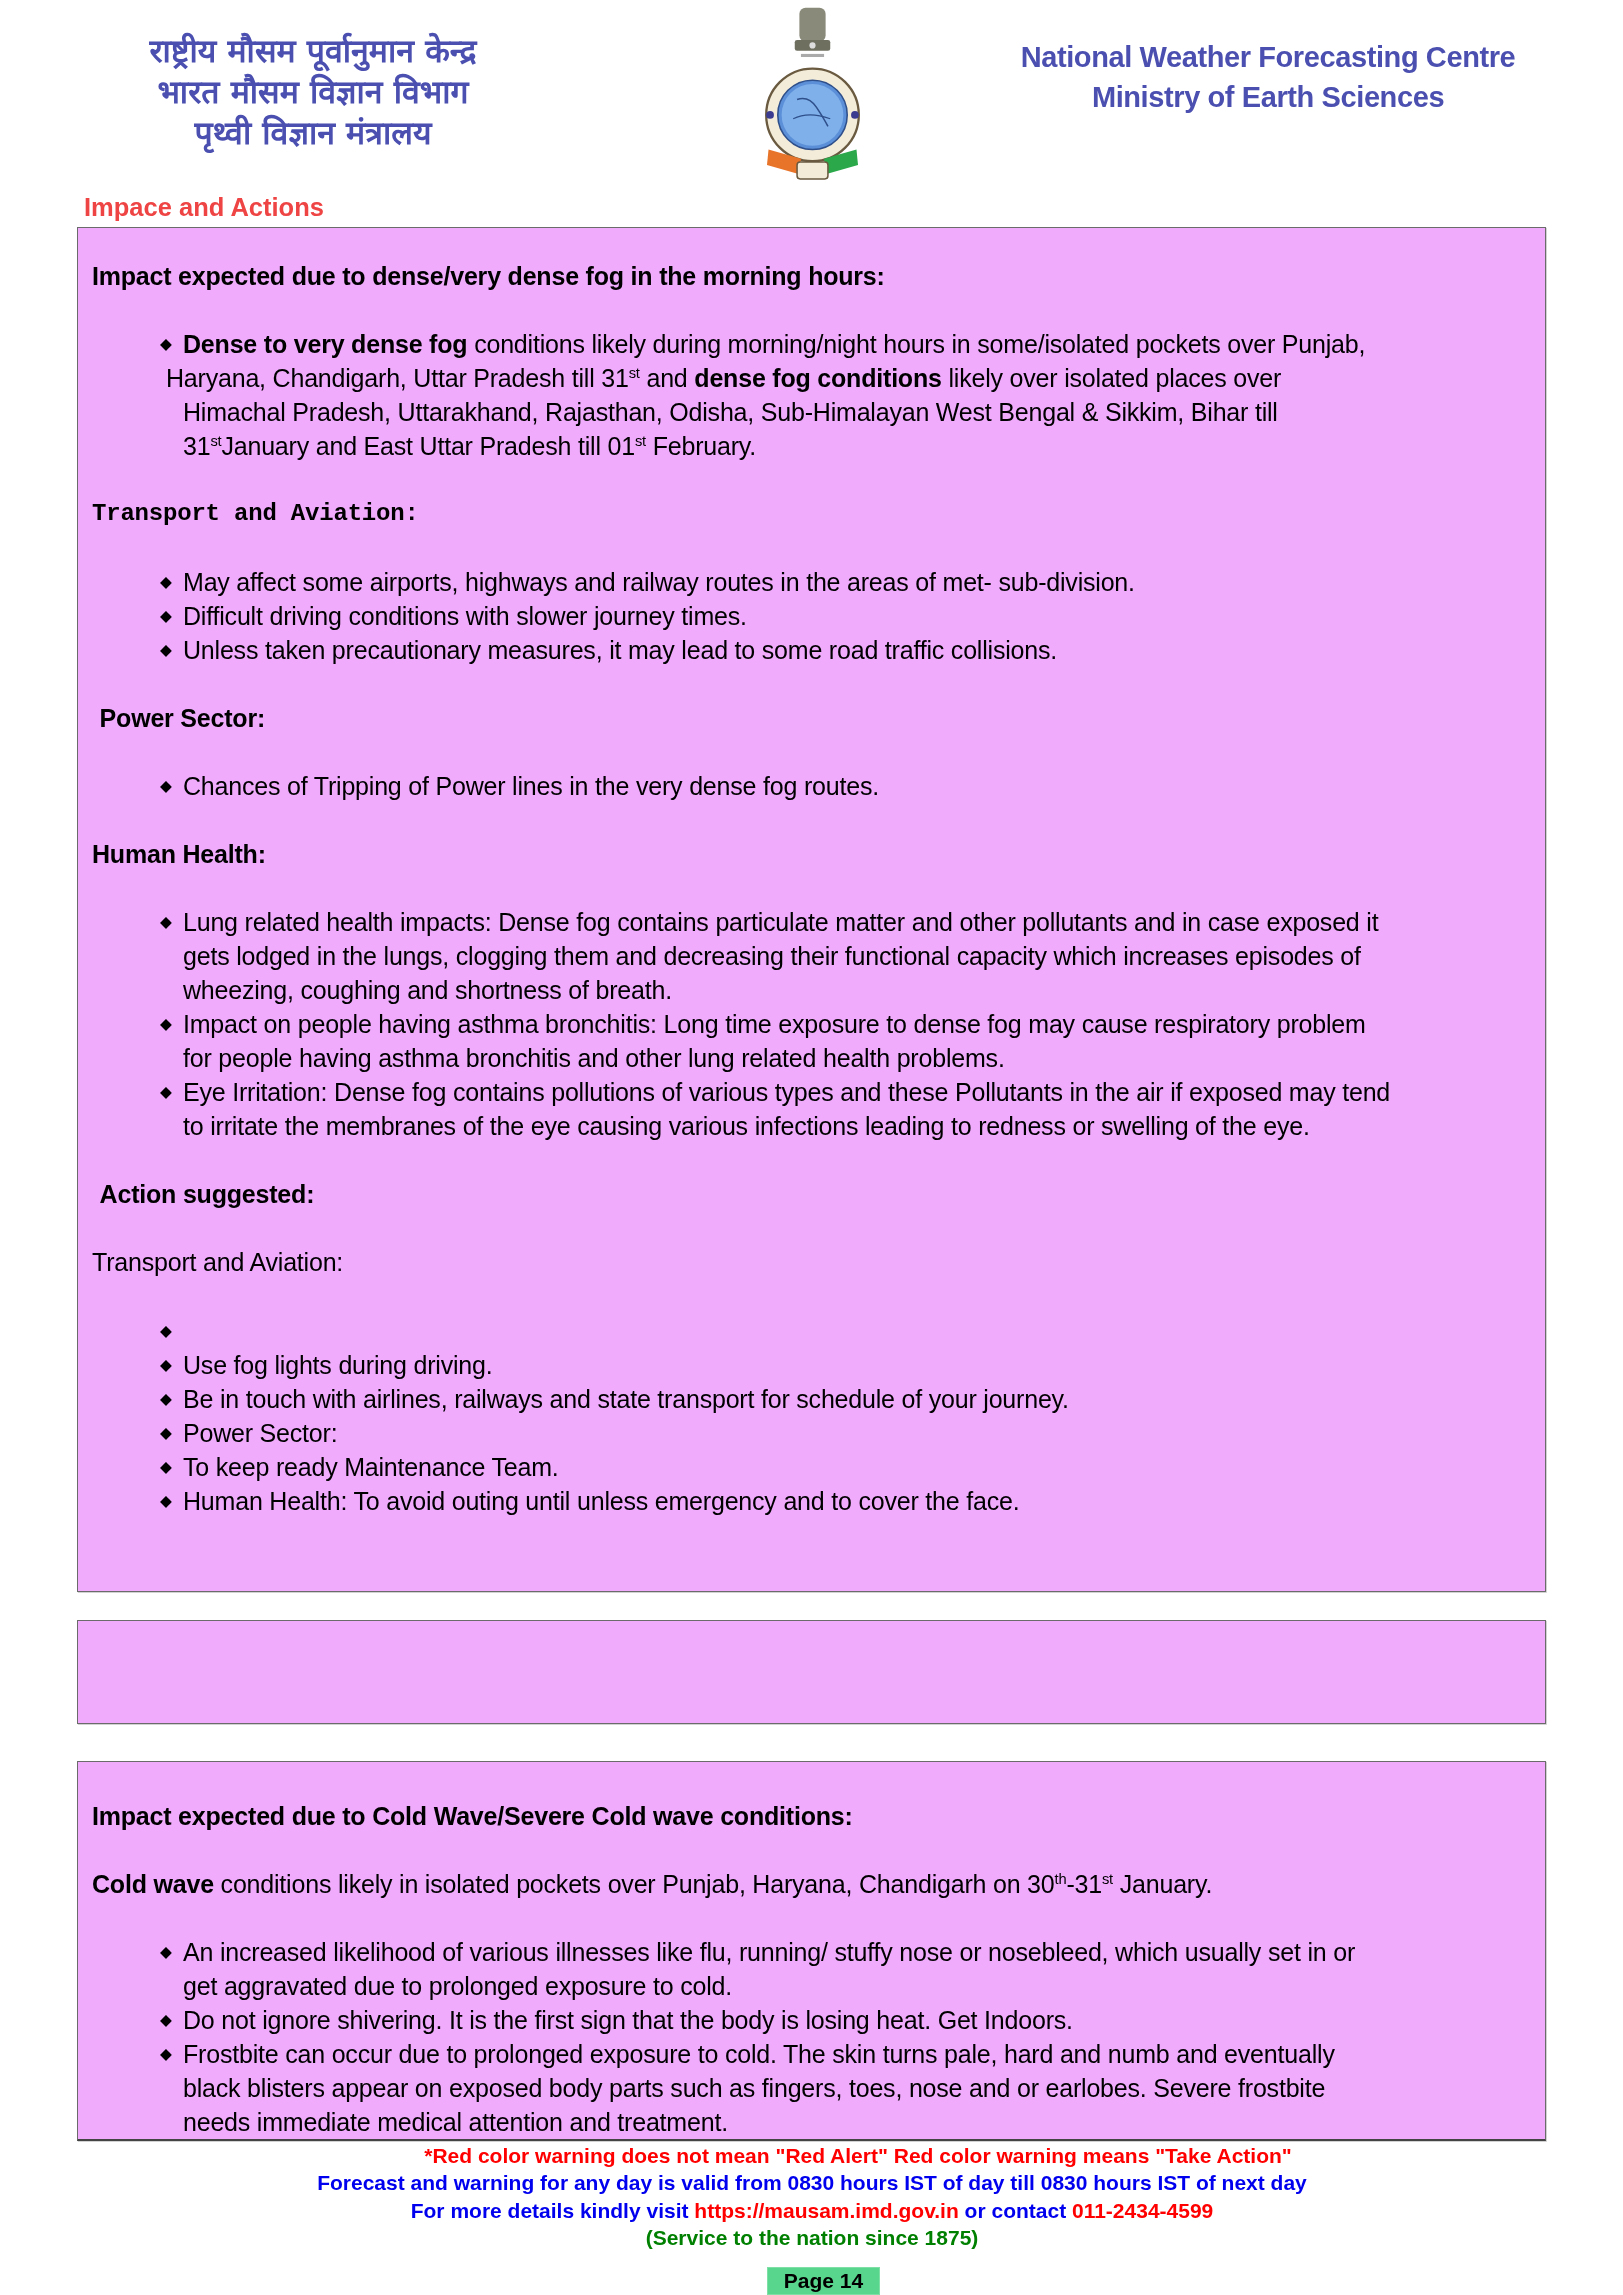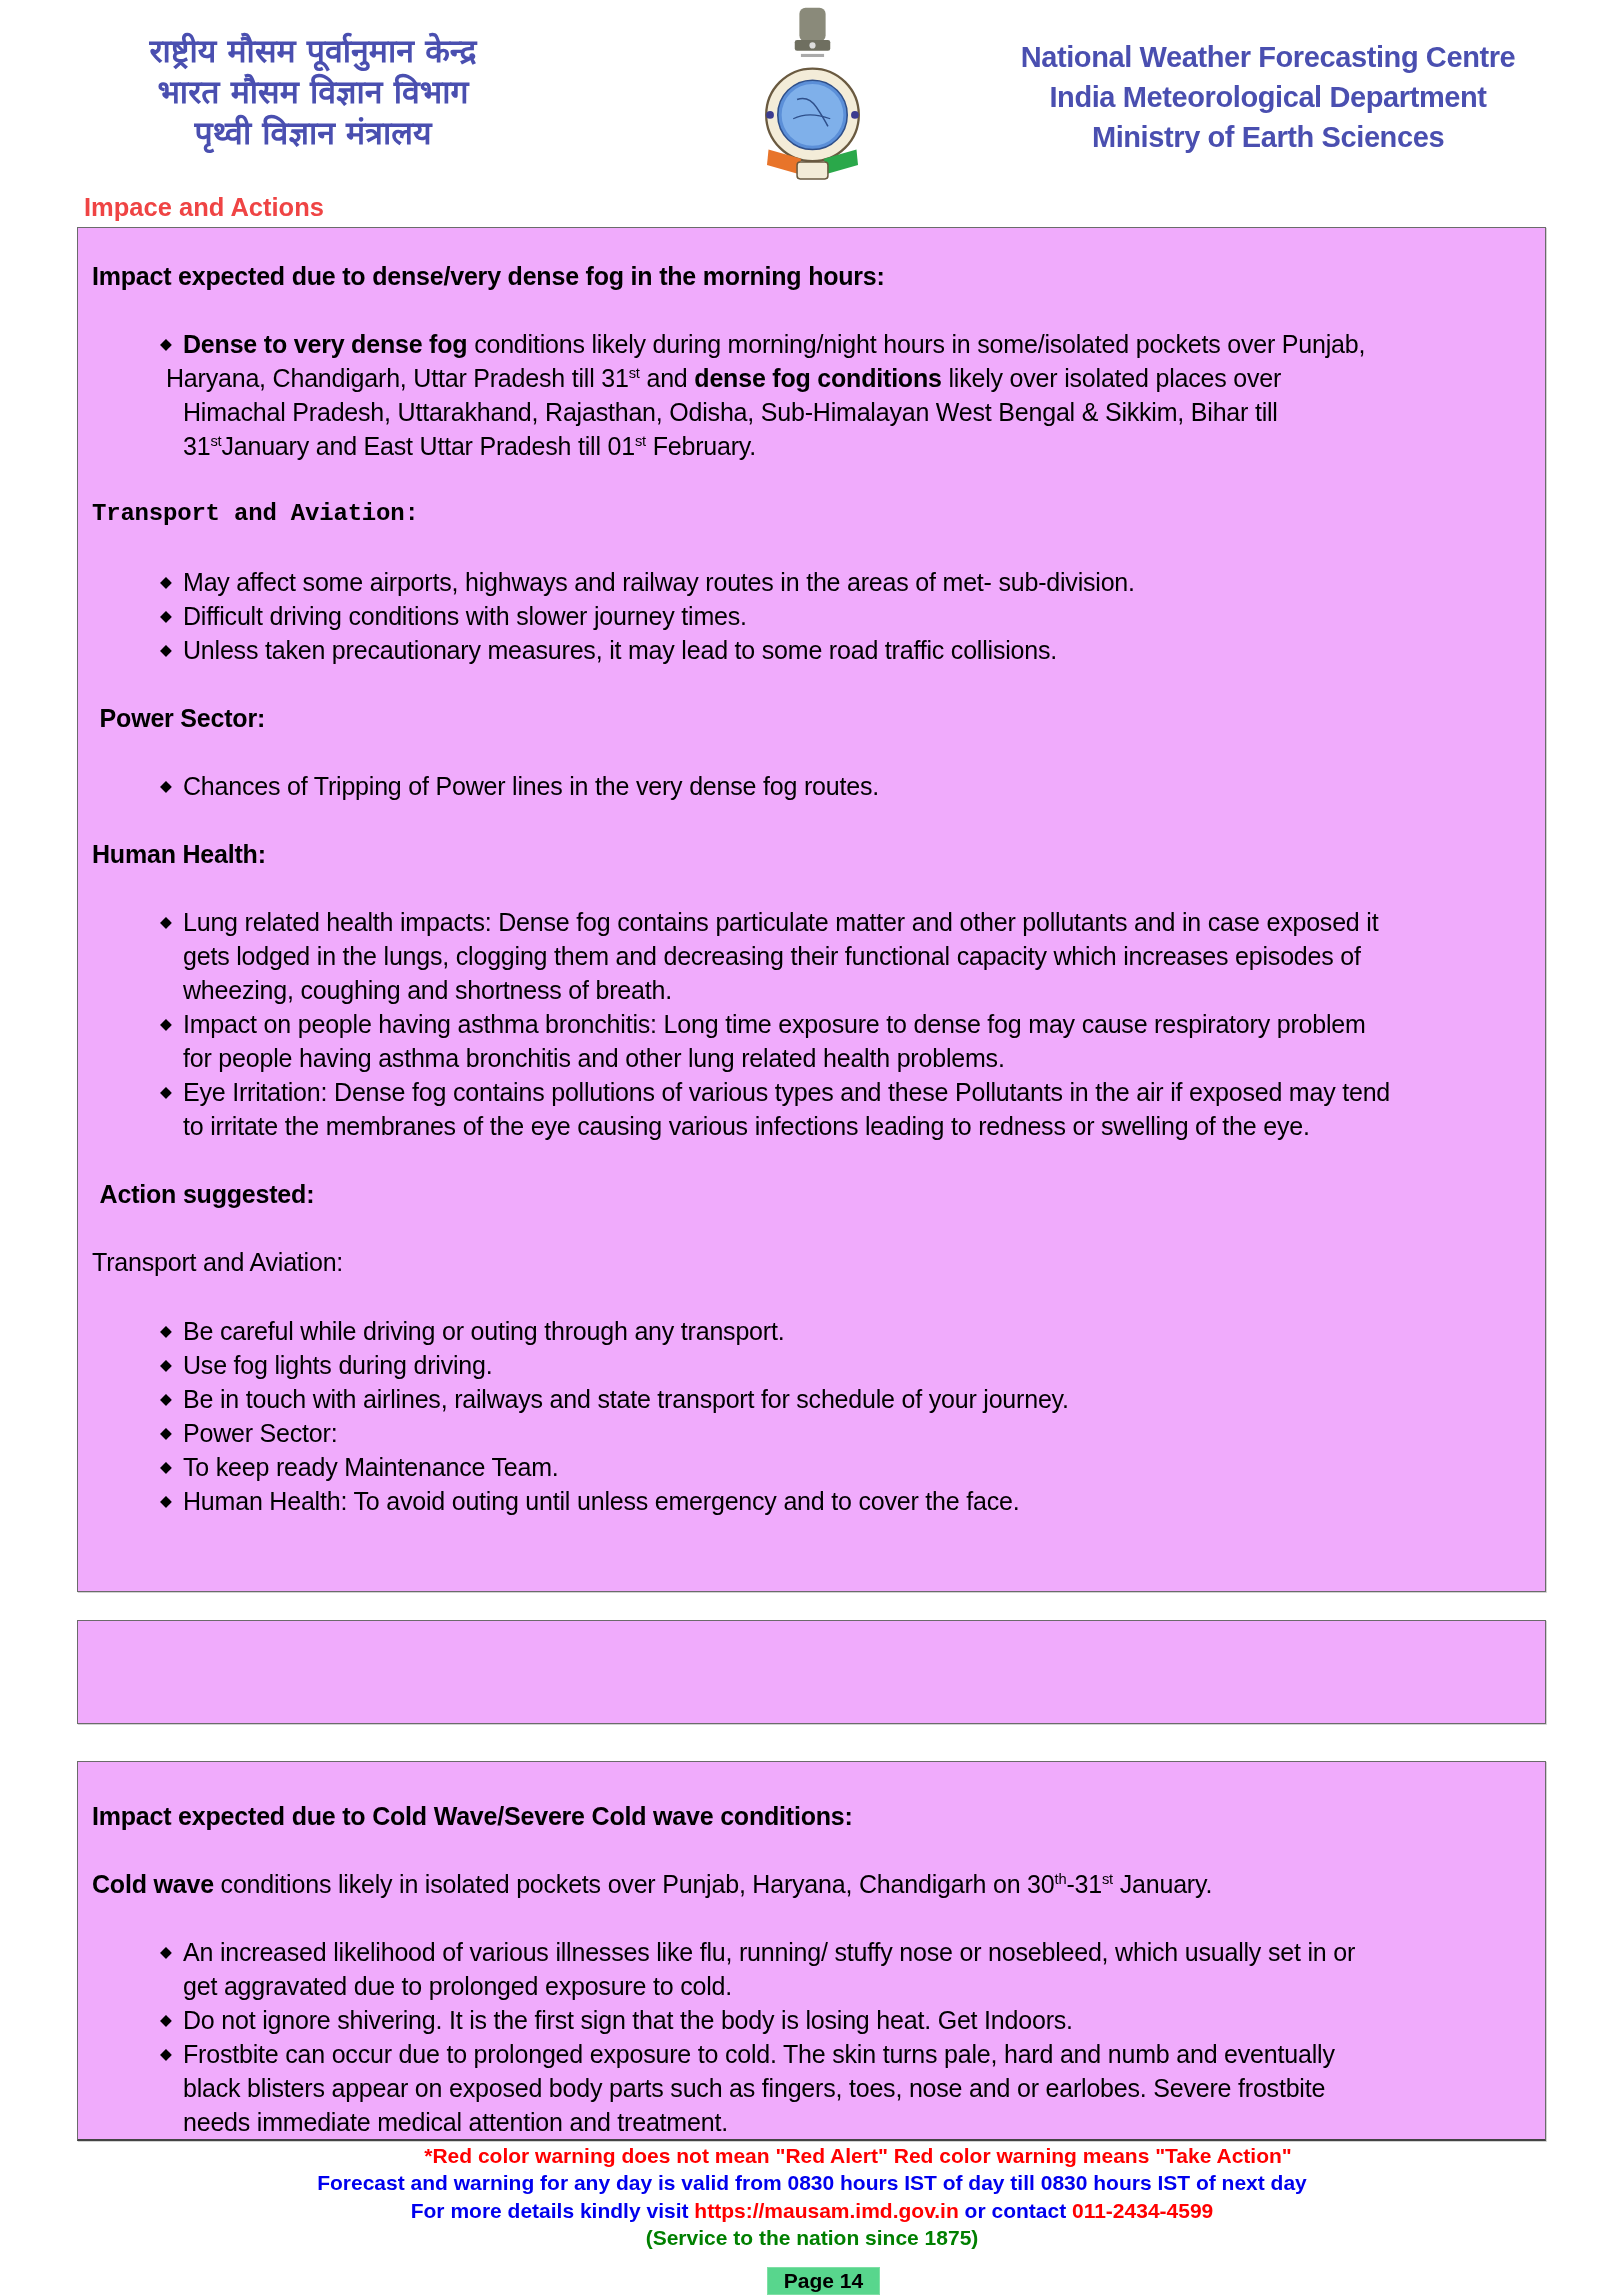--- a/index.html
+++ b/index.html
@@ -63,21 +63,20 @@
     <circle cx="120" cy="145" r="5" fill="#3b3b8f"></circle>
 
     <path d="M8 190 L50 202 L48 222 L6 210 Z" fill="#e8742a"></path>
     <path d="M122 190 L80 202 L82 222 L124 210 Z" fill="#2aa84a"></path>
     <rect x="45" y="206" width="40" height="22" rx="4" fill="#f3ecd8" stroke="#6a5a40" stroke-width="2"></rect>
   </svg>
 </div>
 
 <div class="abs english">
   <div>National Weather Forecasting Centre</div>
-  <div>India Meteorological Department</div>
   <div>Ministry of Earth Sciences</div>
 </div>
 
 <div class="abs section-title">Impace and Actions</div>
 
 <div class="box box1">
   <div class="txt b" style="left:14px; top:31px;">Impact expected due to dense/very dense fog in the morning hours:</div>
 
   <span class="bullet" style="left:82px; top:99px;">◆</span>
   <div class="txt" style="left:105px; top:99px;">
@@ -114,21 +113,20 @@
   <div class="txt" style="left:105px; top:779px;">Impact on people having asthma bronchitis: Long time exposure to dense fog may cause respiratory problem</div>
   <div class="txt" style="left:105px; top:813px;">for people having asthma bronchitis and other lung related health problems.</div>
   <span class="bullet" style="left:82px; top:847px;">◆</span>
   <div class="txt" style="left:105px; top:847px;">Eye Irritation: Dense fog contains pollutions of various types and these Pollutants in the air if exposed may tend</div>
   <div class="txt" style="left:105px; top:881px;">to irritate the membranes of the eye causing various infections leading to redness or swelling of the eye.</div>
 
   <div class="txt b" style="left:21.6px; top:949px;">Action suggested:</div>
   <div class="txt" style="left:14px; top:1017px;">Transport and Aviation:</div>
 
   <span class="bullet" style="left:82px; top:1086px;">◆</span>
-  <div class="txt" style="left:105px; top:1086px;"> Be careful while driving or outing through any transport.</div>
   <span class="bullet" style="left:82px; top:1120px;">◆</span>
   <div class="txt" style="left:105px; top:1120px;"> Use fog lights during driving.</div>
   <span class="bullet" style="left:82px; top:1154px;">◆</span>
   <div class="txt" style="left:105px; top:1154px;"> Be in touch with airlines, railways and state transport for schedule of your journey.</div>
   <span class="bullet" style="left:82px; top:1188px;">◆</span>
   <div class="txt" style="left:105px; top:1188px;">Power Sector:</div>
   <span class="bullet" style="left:82px; top:1222px;">◆</span>
   <div class="txt" style="left:105px; top:1222px;"> To keep ready Maintenance Team.</div>
   <span class="bullet" style="left:82px; top:1256px;">◆</span>
   <div class="txt" style="left:105px; top:1256px;"> Human Health: To avoid outing until unless emergency and to cover the face.</div>

